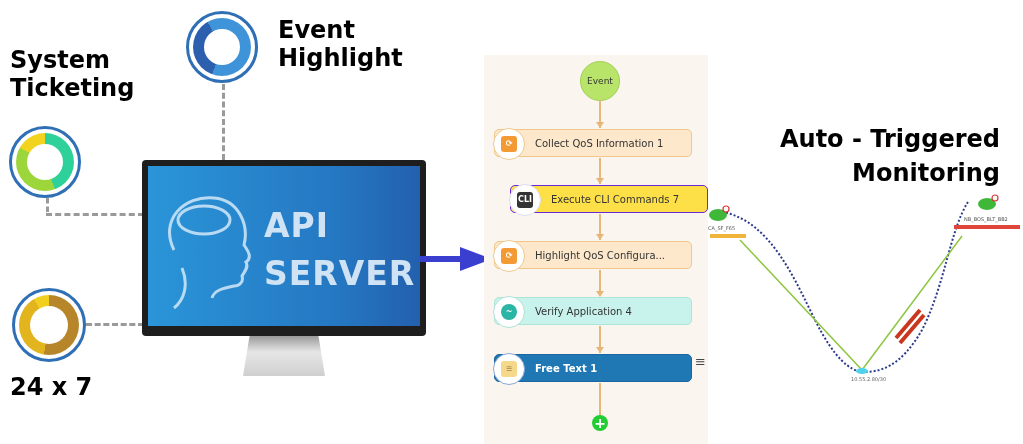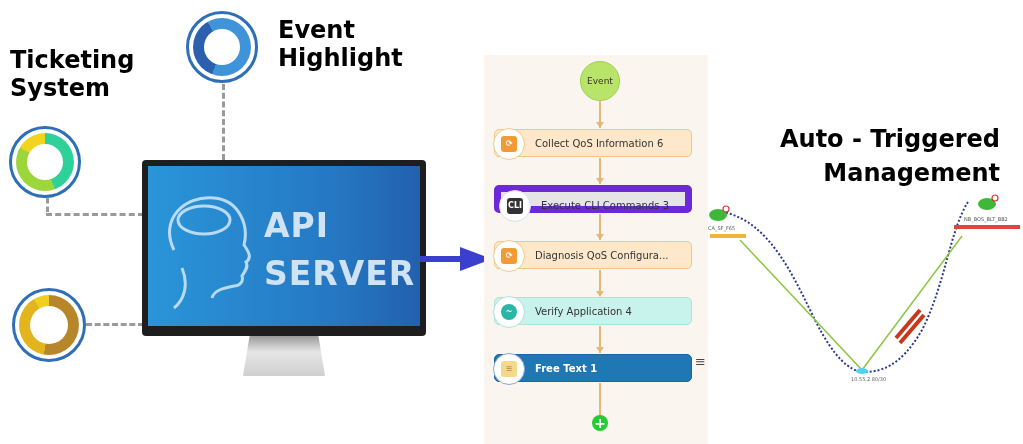--- a/index.html
+++ b/index.html
@@ -20,22 +20,22 @@
   .node .txt{position:absolute;left:40px;top:8px;white-space:nowrap;font-family:"DejaVu Sans",sans-serif;}
   .node .ic{position:absolute;left:-2px;top:-2px;width:30px;height:30px;border-radius:50%;background:#fff;border:1px solid #f0c98f;}
   .node .ic .sq{position:absolute;left:7px;top:7px;width:16px;height:16px;border-radius:3px;font-size:8px;color:#fff;text-align:center;line-height:16px;font-weight:bold;}
   .vline{position:absolute;left:599px;width:2px;background:#e6b877;}
   .arrowhead{position:absolute;left:596px;width:0;height:0;border-left:4px solid transparent;border-right:4px solid transparent;border-top:6px solid #e6b877;}
 </style>
 </head>
 <body>
 
 <div class="abs lbl" style="left:10px;top:47px;font-size:24px;">
+  <div>System</div>
   <div>Ticketing</div>
-  <div>System</div>
 </div>
 <div class="ring" style="left:9px;top:126px;width:72px;height:72px;border:3px solid #2f6fb5;box-sizing:border-box;">
   <div class="ring" style="left:4px;top:4px;width:58px;height:58px;background:conic-gradient(#2fd19a 0 160deg,#9dd63a 160deg 300deg,#f2d320 300deg 360deg);"></div>
   <div class="ring" style="left:15px;top:15px;width:36px;height:36px;background:#fff;"></div>
 </div>
 <div class="dash-v" style="left:46px;top:198px;height:14px;"></div>
 <div class="dash-h" style="left:46px;top:213px;width:98px;"></div>
 
 <div class="ring" style="left:186px;top:11px;width:72px;height:72px;border:3px solid #2f6fb5;box-sizing:border-box;">
   <div class="ring" style="left:4px;top:4px;width:58px;height:58px;background:conic-gradient(#3f93d8 0 200deg,#2c5fae 200deg 330deg,#3f93d8 330deg 360deg);"></div>
@@ -46,20 +46,21 @@
   <div>Highlight</div>
 </div>
 <div class="dash-v" style="left:222px;top:84px;height:76px;"></div>
 
 <div class="ring" style="left:12px;top:288px;width:74px;height:74px;border:3px solid #2f6fb5;box-sizing:border-box;">
   <div class="ring" style="left:4px;top:4px;width:60px;height:60px;background:conic-gradient(#b8862a 0 190deg,#e2b41e 190deg 330deg,#f0cf1e 330deg 360deg);"></div>
   <div class="ring" style="left:15px;top:15px;width:38px;height:38px;background:#fff;"></div>
 </div>
 <div class="dash-h" style="left:86px;top:323px;width:58px;"></div>
 <div class="abs lbl" style="left:10px;top:370px;font-size:24px;line-height:35px;">
+  <div>24 x 7</div>
 </div>
 
 <div class="abs monitor">
   <div class="screen">
     <svg class="abs" style="left:6px;top:24px;" width="100" height="120" viewBox="0 0 100 120">
       <ellipse cx="50" cy="30" rx="26" ry="14" fill="none" stroke="#b9daf3" stroke-width="3"></ellipse>
       <path d="M20 60 C5 30,30 5,60 8 C85 10,95 35,90 55 C95 62,98 68,92 72 C95 78,90 82,88 86 C90 92,85 96,80 96 C70 98,60 100,58 108 M28 78 C35 95,30 110,20 118" fill="none" stroke="#b9daf3" stroke-width="3"></path>
     </svg>
     <div class="api-text" style="top:40px;">API</div>
     <div class="api-text" style="top:88px;">SERVER</div>
@@ -77,41 +78,41 @@
   <span>Event</span>
 </div>
 
 <div class="vline" style="top:100px;height:28px;"></div>
 <div class="arrowhead" style="top:122px;"></div>
 
 <div class="node" style="top:129px;background:#fde8cc;border:1px solid #f2c58a;">
   <div class="ic">
       <div class="sq" style="background:#f39a34;">⟳</div>
     </div>
-  <span class="txt">Collect QoS Information 6</span>
+  <span class="txt">Collect QoS Information 1</span>
 </div>
 
 <div class="vline" style="top:158px;height:26px;"></div>
 <div class="arrowhead" style="top:178px;"></div>
 
-<div class="node" style="top:185px;background:#e5e5e5;border:7px solid #6d28d9;">
+<div class="node" style="top:185px;background:#fde047;border:1px solid #6d28d9;margin-left:16px;">
   <div class="ic" style="border-color:#dde;">
       <div class="sq" style="background:#333;">CLI</div>
     </div>
-  <span class="txt">Execute CLI Commands 3</span>
+  <span class="txt">Execute CLI Commands 7</span>
 </div>
 
 <div class="vline" style="top:214px;height:26px;"></div>
 <div class="arrowhead" style="top:234px;"></div>
 
 <div class="node" style="top:241px;background:#fde8cc;border:1px solid #f2c58a;">
   <div class="ic">
       <div class="sq" style="background:#f39a34;">⟳</div>
     </div>
-  <span class="txt">Diagnosis QoS Configura...</span>
+  <span class="txt">Highlight QoS Configura...</span>
 </div>
 
 <div class="vline" style="top:270px;height:26px;"></div>
 <div class="arrowhead" style="top:291px;"></div>
 
 <div class="node" style="top:297px;background:#c8f3ec;border:1px solid #aee3d8;">
   <div class="ic" style="border-color:#aee3d8;">
       <div class="sq" style="background:#2ab5a5;border-radius:50%;">~</div>
     </div>
   <span class="txt">Verify Application 4</span>
@@ -126,21 +127,21 @@
     </div>
   <span class="txt">Free Text 1</span>
 </div>
 <div class="abs" style="left:695px;top:355px;font-size:13px;color:#444;line-height:13px;">≡</div>
 
 <div class="vline" style="top:383px;height:32px;"></div>
 <div class="abs" style="left:592px;top:415px;width:16px;height:16px;border-radius:50%;background:#22cc33;color:#fff;font-size:14px;font-weight:bold;text-align:center;line-height:16px;">+</div>
 
 <div class="abs lbl" style="left:740px;top:122px;width:260px;text-align:right;font-size:24px;line-height:34px;">
   <div>Auto - Triggered</div>
-  <div>Management</div>
+  <div>Monitoring</div>
 </div>
 
 <svg class="abs" style="left:700px;top:190px;" width="323" height="200">
   <path d="M22 22 C70 30,95 90,115 130 C135 170,150 180,162 182 C180 182,200 178,222 140 C245 95,250 40,268 12" fill="none" stroke="#2c3a90" stroke-width="2" stroke-dasharray="2,2"></path>
   <line x1="40" y1="50" x2="162" y2="180" stroke="#8cc63f" stroke-width="1.5"></line>
   <line x1="162" y1="180" x2="262" y2="46" stroke="#8cc63f" stroke-width="1.5"></line>
   <line x1="196" y1="148" x2="220" y2="120" stroke="#c8381e" stroke-width="4"></line>
   <line x1="200" y1="153" x2="224" y2="125" stroke="#c8381e" stroke-width="4"></line>
   <ellipse cx="162" cy="181" rx="6" ry="3" fill="#4fd2ee"></ellipse>
   <ellipse cx="18" cy="25" rx="9" ry="6" fill="#3fb83a"></ellipse>

